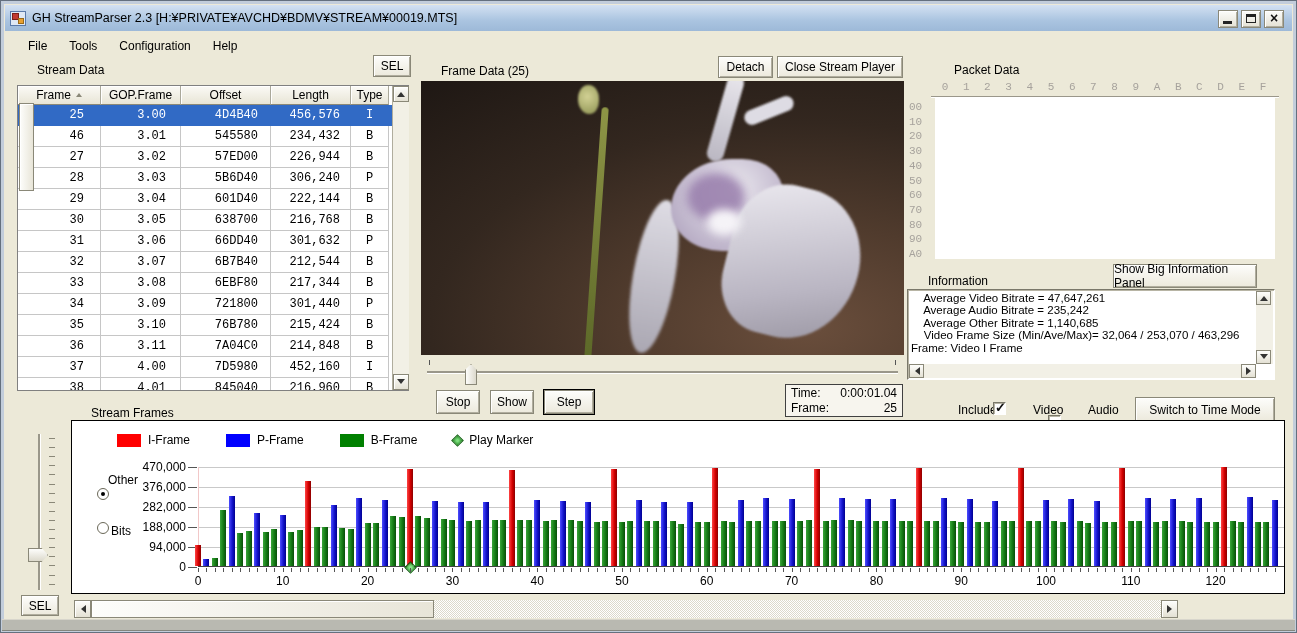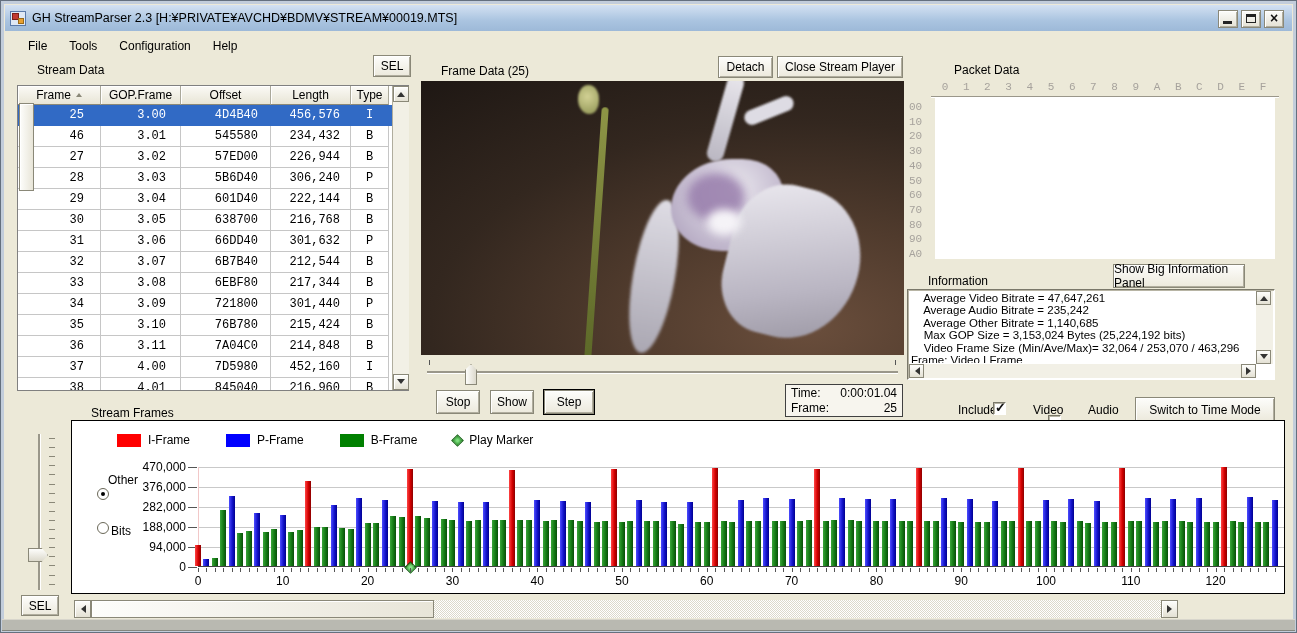--- a/index.html
+++ b/index.html
@@ -343,28 +343,27 @@
       <div class="hexrow" style="top: 58.8px;">40</div>
       <div class="hexrow" style="top: 73.5px;">50</div>
       <div class="hexrow" style="top: 88.2px;">60</div>
       <div class="hexrow" style="top: 102.9px;">70</div>
       <div class="hexrow" style="top: 117.6px;">80</div>
       <div class="hexrow" style="top: 132.3px;">90</div>
       <div class="hexrow" style="top: 147px;">A0</div>
     </div>
 
   <div class="abs lbl" style="left:907px;top:273px;">Information</div>
-  <div class="abs btn" style="left:1112px;top:263px;width:132px;height:24px;">Show Big Information Panel</div>
+  <div class="abs btn" style="left:1112px;top:263px;width:144px;height:24px;">Show Big Information Panel</div>
 
   <div class="abs infobox" style="left:906px;top:288px;width:368px;height:91px;">
     <div class="info-text" id="info-text">
         <div class="info-line">    Average Video Bitrate = 47,647,261</div>
         <div class="info-line">    Average Audio Bitrate = 235,242</div>
         <div class="info-line">    Average Other Bitrate = 1,140,685</div>
-        <div class="info-line">    Max GOP Size = 3,153,024 Bytes (25,224,192 bits)</div>
         <div class="info-line">    Video Frame Size (Min/Ave/Max)= 32,064 / 253,070 / 463,296</div>
         <div class="info-line">Frame: Video I Frame</div>
       </div>
     <div class="info-vsb">
       <div class="sbtn-sm">
           <span class="tri-up"></span>
         </div>
       <div class="sbtn-sm">
           <span class="tri-dn"></span>
         </div>

